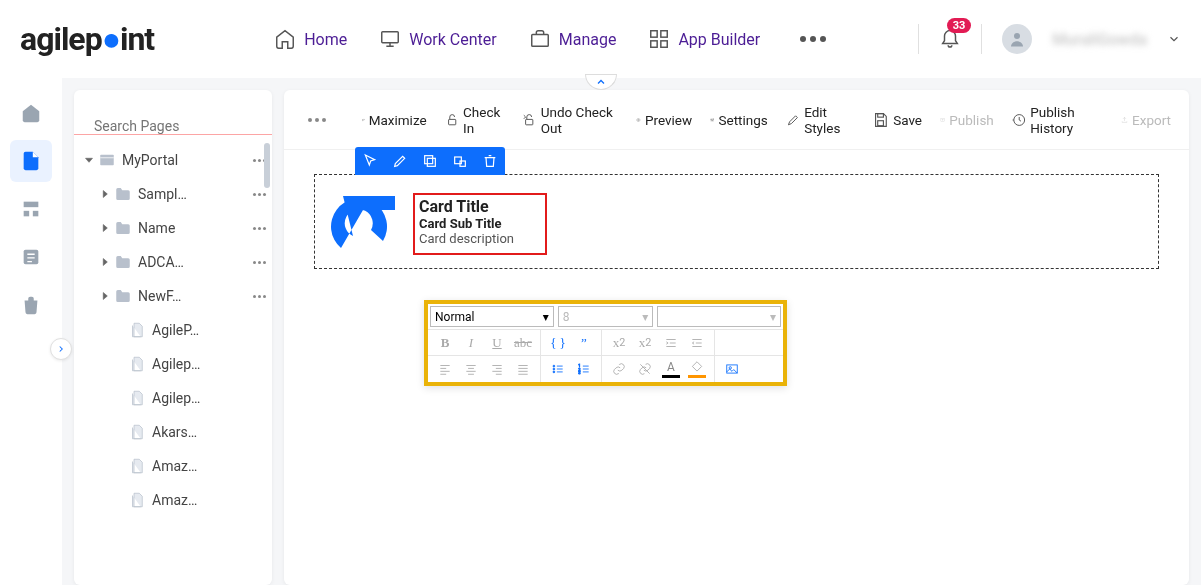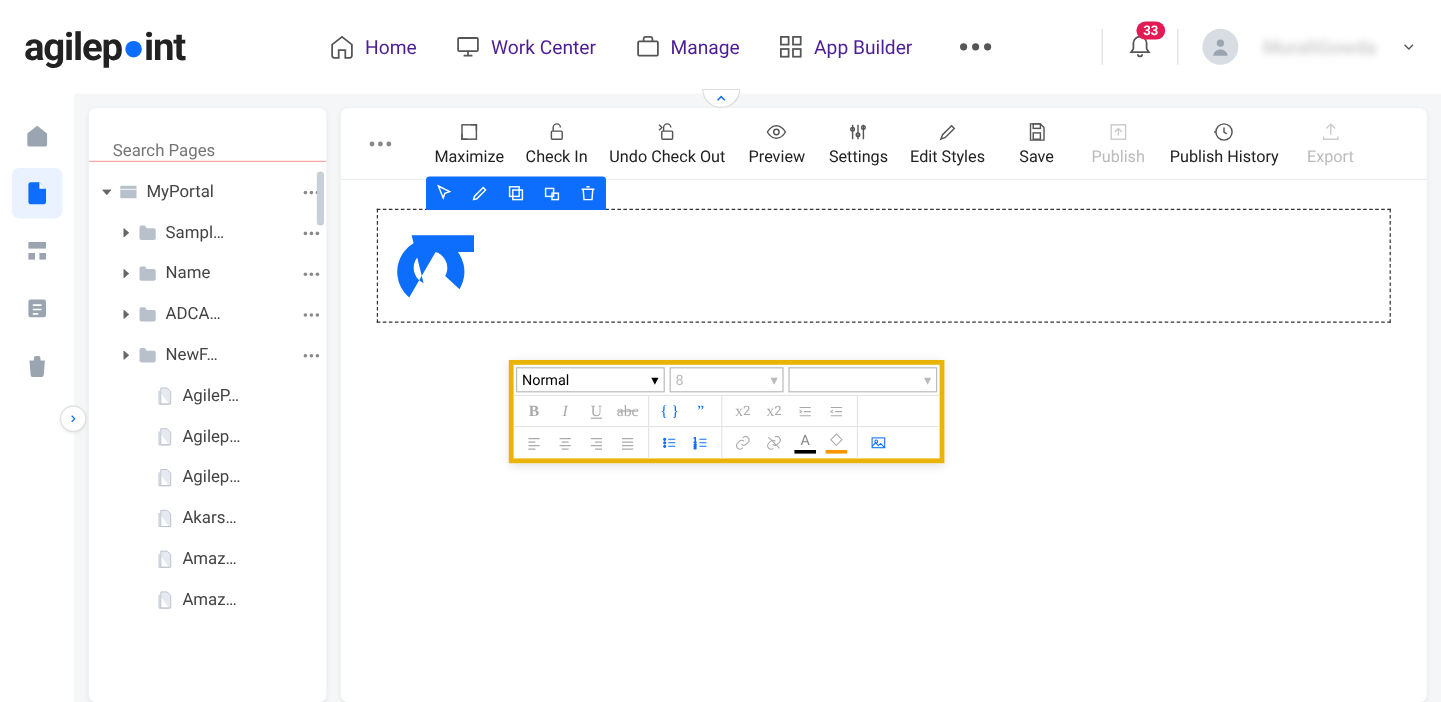--- a/index.html
+++ b/index.html
@@ -50,21 +50,21 @@
 .tree-more { display: flex; gap: 2px; padding: 0 6px; flex-shrink: 0; }
 .tree-more span { width: 3px; height: 3px; background: #888; border-radius: 50%; }
 .indent-1 { padding-left: 24px; }
 .indent-2 { padding-left: 54px; }
 
 
 .canvas-area { flex: 1; margin: 12px 12px 0 12px; background: #fff; border-radius: 6px; box-shadow: 0 1px 4px rgba(0,0,0,0.06); display: flex; flex-direction: column; }
 .toolbar { height: 60px; display: flex; align-items: center; padding: 0 18px; gap: 18px; border-bottom: 1px solid #f0f0f0; }
 .toolbar-more { display: flex; gap: 3px; padding: 6px; cursor: pointer; margin-right: 12px; }
 .toolbar-more span { width: 4px; height: 4px; background: #888; border-radius: 50%; }
-.tool { display: flex; flex-direction: column; align-items: center; gap: 4px; font-size: 13.5px; color: #222; cursor: pointer; min-width: 50px; }
+.tool { display: flex; flex-direction: row; align-items: center; gap: 4px; font-size: 13.5px; color: #222; cursor: pointer; min-width: 50px; }
 .tool.disabled { color: #bbb; }
 .tool svg { width: 18px; height: 18px; stroke: #555; fill: none; stroke-width: 1.6; }
 .tool.disabled svg { stroke: #ccc; }
 
 .canvas { flex: 1; padding: 24px 30px; position: relative; }
 .card-element { border: 1.5px dashed #333; padding: 0; position: relative; height: 95px; }
 .card-toolbar { position: absolute; top: -28px; left: 40px; background: #0d6efd; height: 28px; display: flex; align-items: center; border-radius: 3px 3px 0 0; }
 .card-tool { width: 30px; height: 28px; display: flex; align-items: center; justify-content: center; cursor: pointer; }
 .card-tool svg { width: 16px; height: 16px; stroke: #fff; fill: none; stroke-width: 1.8; }
 .card-body { display: flex; align-items: center; height: 100%; padding: 4px 8px; gap: 14px; }
@@ -430,20 +430,26 @@
                 <path d="M6 7h12l-1 13H7L6 7zM4 7h16M10 4h4"></path>
               </svg>
             </div>
         </div>
         <div class="card-body">
           <div class="card-logo">
             <svg viewBox="0 0 82 72">
                 <path d="M 18 62 A 28 28 0 1 1 60 55 L 48 44 A 14 14 0 1 0 30 50 L 20 10 L 72 10 L 72 24 L 40 24 Z" fill="#0d6efd"></path>
               </svg>
           </div>
+          <div class="card-text">
+            <div class="card-highlight"></div>
+            <div class="card-title">Card Title</div>
+            <div class="card-subtitle">Card Sub Title</div>
+            <div class="card-desc">Card description</div>
+          </div>
         </div>
       </div>
 
       <div class="rte">
         <div class="rte-row">
           <div class="rte-select" style="width:130px">
               <span>Normal</span>
               <span>▾</span>
             </div>
           <div class="rte-select" style="width:100px;color:#bbb">

